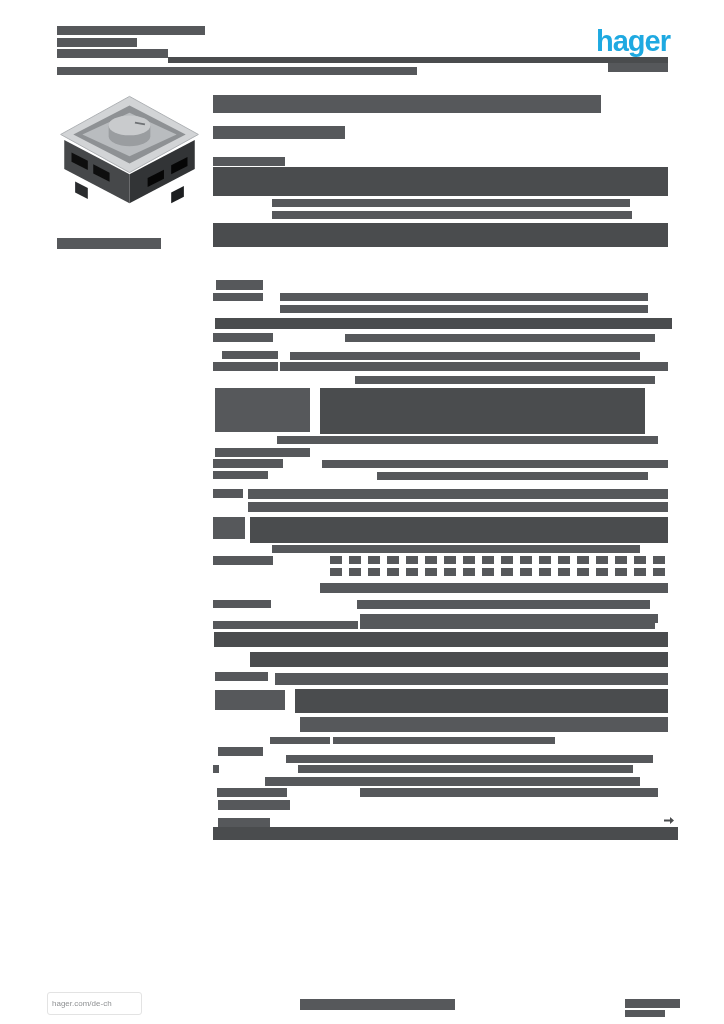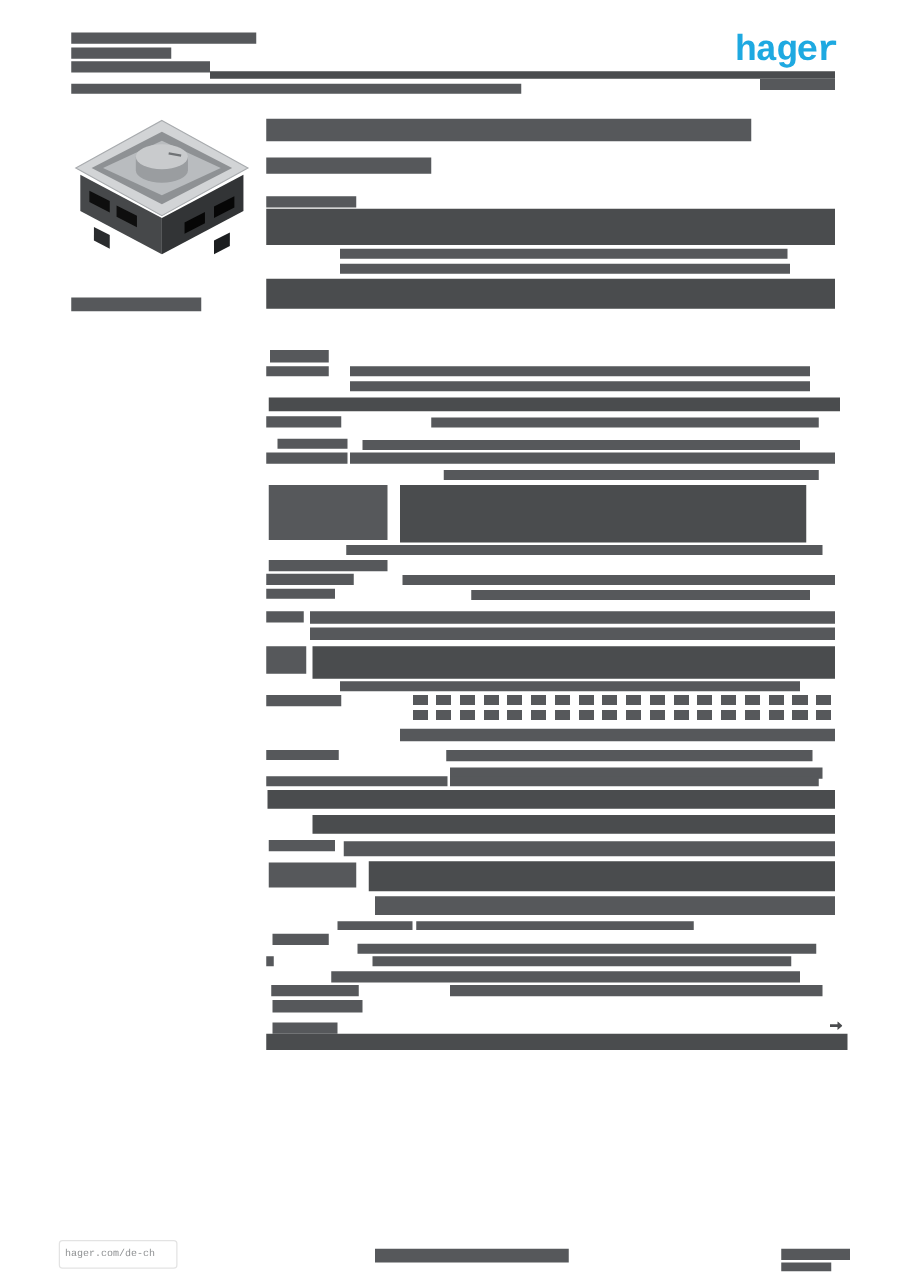--- a/index.html
+++ b/index.html
@@ -3,21 +3,21 @@
 <meta charset="utf-8">
 <style>
   :root{
     --mid:#56585b;
     --dark:#4a4c4e;
     --logo:#1ea9e1;
   }
   html,body{margin:0;padding:0;background:#ffffff;}
   .page{
     position:relative;width:724px;height:1024px;background:#ffffff;
-    overflow:hidden;font-family:Liberation Mono, monospace;
+    overflow:hidden;font-family:Liberation Sans, sans-serif;
   }
   .bar{position:absolute;background:var(--mid);}
   .bar.dark{background:var(--dark);}
   .bar.dotted{background:repeating-linear-gradient(90deg,var(--mid) 0 12px,rgba(0,0,0,0) 12px 19px);}
   .logo{
     position:absolute;left:586px;top:25px;width:84px;height:32px;
     color:var(--logo);font-size:29px;font-weight:bold;letter-spacing:-1px;
     line-height:32px;text-align:right;
   }
   .product-img{position:absolute;left:57px;top:92px;width:145px;height:132px;}

